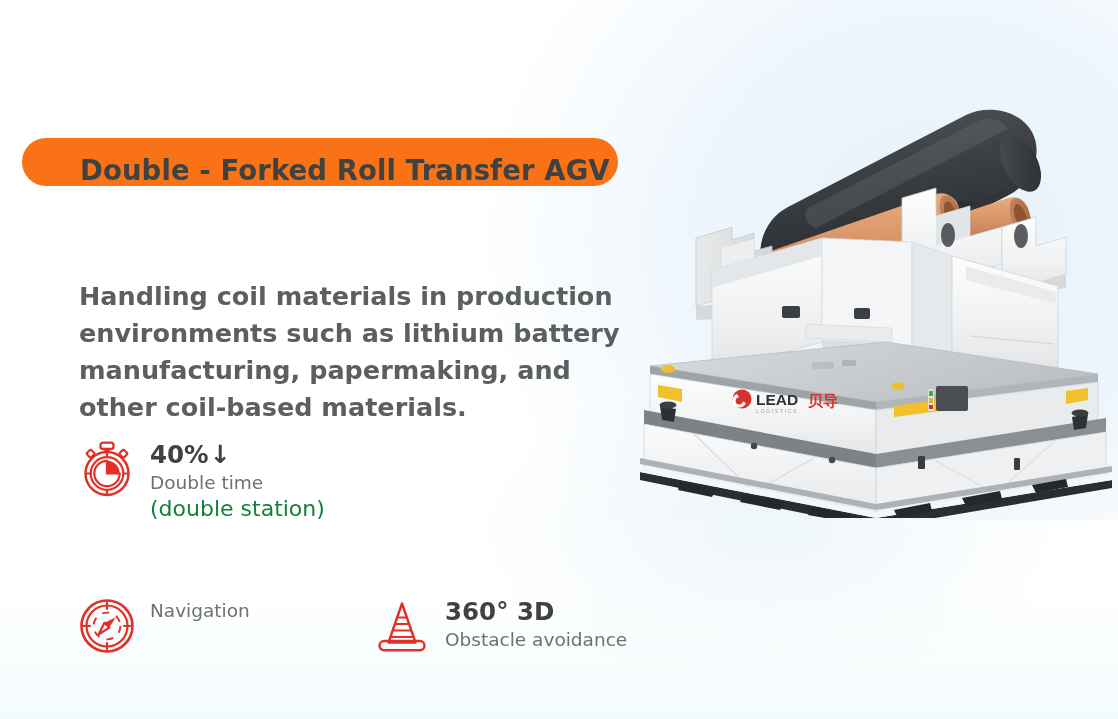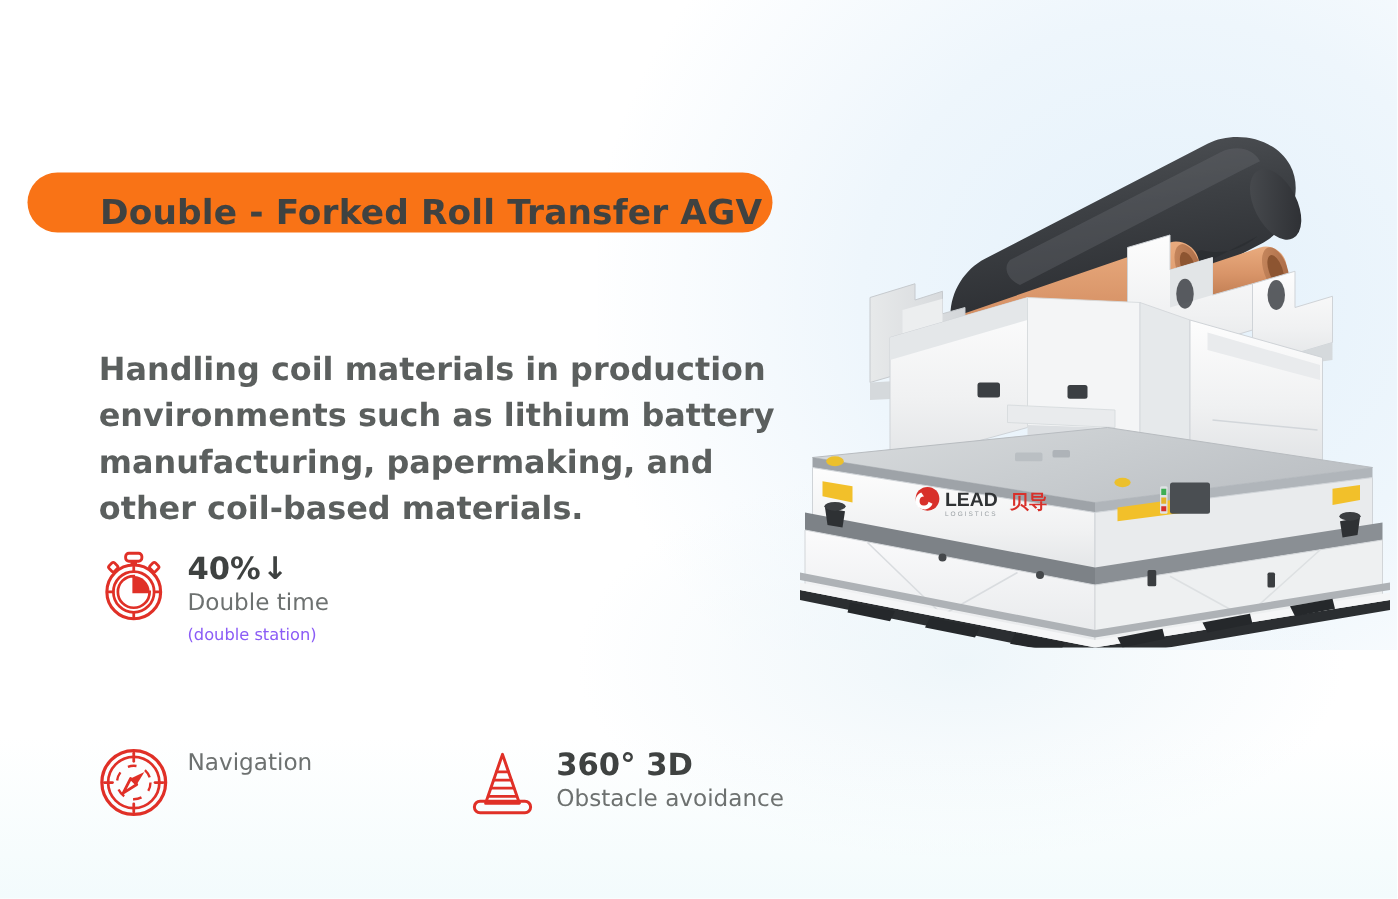--- a/index.html
+++ b/index.html
@@ -136,22 +136,22 @@
     color: #3f4241;
   }
   .feature .f-label {
     font-size: 18.5px;
     color: #6d7170;
     line-height: 26px;
     margin-top: 1px;
     white-space: nowrap;
   }
   .feature .f-label2 {
-    font-size: 13px;
-    color: #8b5cf6;
+    font-size: 22px;
+    color: #15803d;
     line-height: 26px;
     white-space: nowrap;
   }
 
   
   .agv {
     position: absolute;
     left: 636px;
     top: 88px;
     width: 476px;

